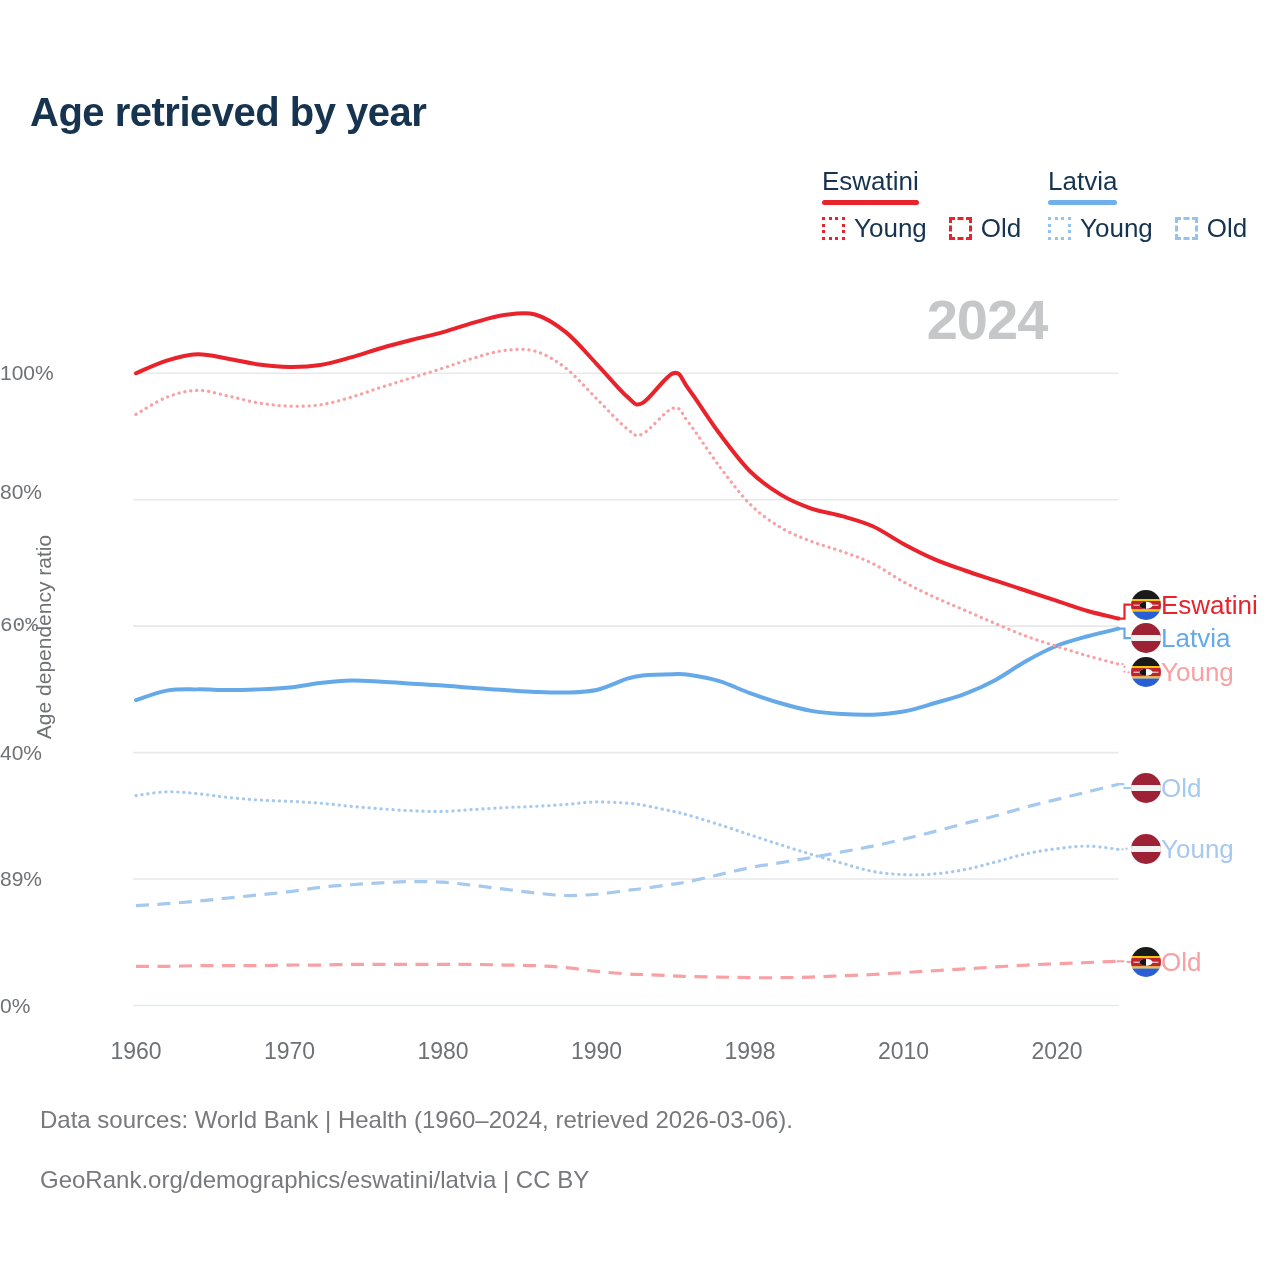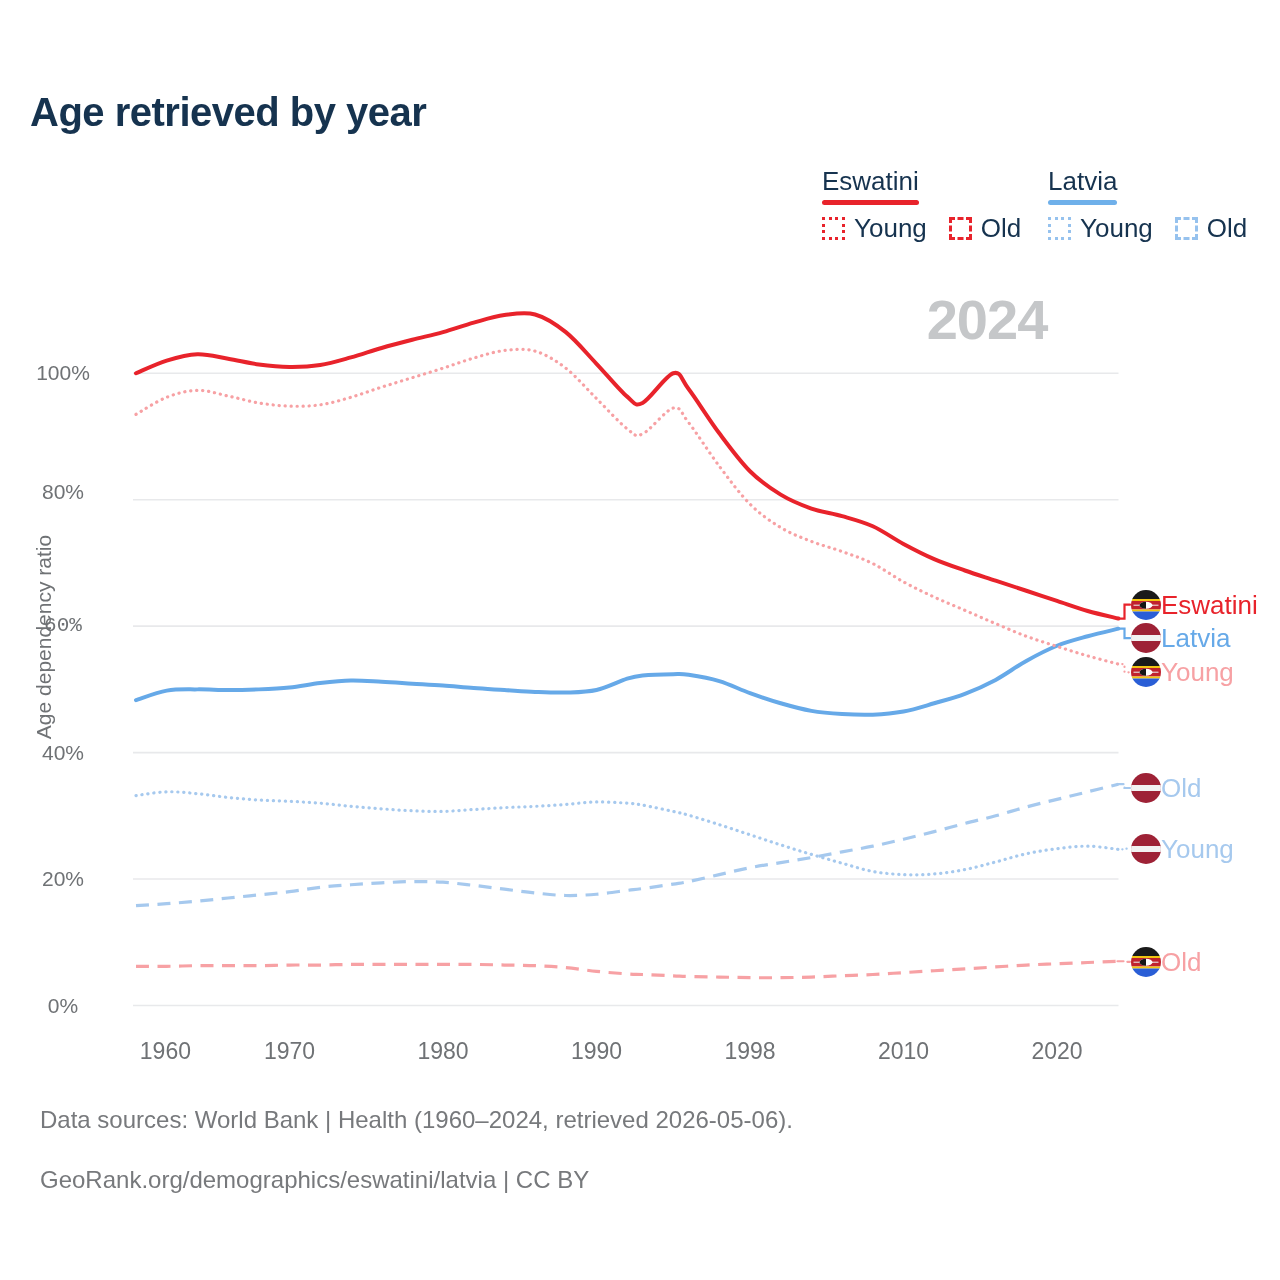--- a/index.html
+++ b/index.html
@@ -12,21 +12,21 @@
     width:1280px;height:1280px;background:#ffffff;position:relative;overflow:hidden;
     font-family:"Liberation Sans", sans-serif;
   }
   .abs{position:absolute;}
   #chart-svg{position:absolute;left:0;top:0;z-index:1;}
   #page-title{left:30px;top:90px;font-size:40px;font-weight:bold;color:var(--navy);letter-spacing:-0.5px;z-index:3;}
   #watermark{left:877px;top:292px;width:220px;text-align:center;font-size:56px;font-weight:bold;
     color:var(--watermark);letter-spacing:-1px;line-height:1;z-index:0;}
   #y-axis-title{left:-116px;top:624px;width:320px;height:26px;line-height:26px;text-align:center;
     font-size:21px;color:var(--axis);transform:rotate(-90deg);z-index:2;}
-  .y-tick{position:absolute;left:0;width:126px;height:26px;line-height:26px;text-align:center;
+  .y-tick{position:absolute;left:0;width:126px;height:26px;line-height:26px;text-align:left;
     font-size:21px;color:var(--axis);z-index:2;}
   .x-tick{position:absolute;width:110px;height:26px;line-height:26px;text-align:center;
     font-size:23px;color:var(--axis);top:1038px;z-index:2;}
   
   .legend-group{position:absolute;top:166px;z-index:3;}
   #legend-eswatini{left:822px;}
   #legend-latvia{left:1048px;}
   .legend-head{display:inline-block;}
   .legend-title{font-size:26px;color:var(--navy);display:block;cursor:pointer;}
   .legend-underline{height:5px;border-radius:2.5px;margin-top:3px;}
@@ -70,28 +70,28 @@
     <path d="M1117.5,849.33425 L1124.5,849.33425 L1124.5,848.702 L1130,848.702" fill="none" stroke="#a6c9ee" stroke-width="2.2" stroke-linecap="round" stroke-dasharray="0.2 4.6"></path>
     <path d="M1117.5,961.2425 L1124.5,961.2425 L1124.5,961.87475 L1130,961.87475" fill="none" stroke="#f7a1a4" stroke-width="2.2" stroke-linecap="round" stroke-dasharray="6 4.5"></path>
   </svg>
 
 <div class="abs" id="page-title">Age retrieved by year</div>
 
 <div class="abs" id="y-axis-title">Age dependency ratio</div>
 
 <div id="y-ticks">
     <div class="y-tick" style="top: 992.5px;">0%</div>
-    <div class="y-tick" style="top: 866.05px;">20%</div>
+    <div class="y-tick" style="top: 866.05px;">89%</div>
     <div class="y-tick" style="top: 739.6px;">40%</div>
     <div class="y-tick" style="top: 613.15px; font-family: Liberation Mono, monospace;">60%</div>
     <div class="y-tick" style="top: 479px;">80%</div>
     <div class="y-tick" style="top: 360.25px;">100%</div>
   </div>
 <div id="x-ticks">
-    <div class="x-tick" style="left: 81px; text-align: right;">1960</div>
+    <div class="x-tick" style="left: 81px;">1960</div>
     <div class="x-tick" style="left: 234.5px;">1970</div>
     <div class="x-tick" style="left: 388px;">1980</div>
     <div class="x-tick" style="left: 541.5px;">1990</div>
     <div class="x-tick" style="left: 695px;">1998</div>
     <div class="x-tick" style="left: 848.5px;">2010</div>
     <div class="x-tick" style="left: 1002px;">2020</div>
   </div>
 
 <div class="legend-group" id="legend-eswatini">
   <div class="legend-head">
@@ -205,14 +205,14 @@
         <rect x="0" y="21.5" width="30" height="8.5" fill="#2a5ed6"></rect>
         <rect x="2.5" y="14.7" width="25" height="1" fill="#efefef"></rect>
         <ellipse cx="15" cy="15.2" rx="6.5" ry="3.5" fill="#ffffff"></ellipse>
         <path d="M15 11.7 A6.5 3.5 0 0 0 15 18.7 Z" fill="#141414"></path>
       </g>
       </svg>
       <span class="lbl" style="color:#f7a1a4">Old</span>
     </div>
   </div>
 
-<div class="abs footer-line" id="footer-line1">Data sources: World Bank | Health (1960–2024, retrieved 2026-05-06).</div>
+<div class="abs footer-line" id="footer-line1">Data sources: World Bank | Health (1960–2024, retrieved 2026-03-06).</div>
 <div class="abs footer-line" id="footer-line2">GeoRank.org/demographics/eswatini/latvia | CC BY</div>
 
 </body></html>

